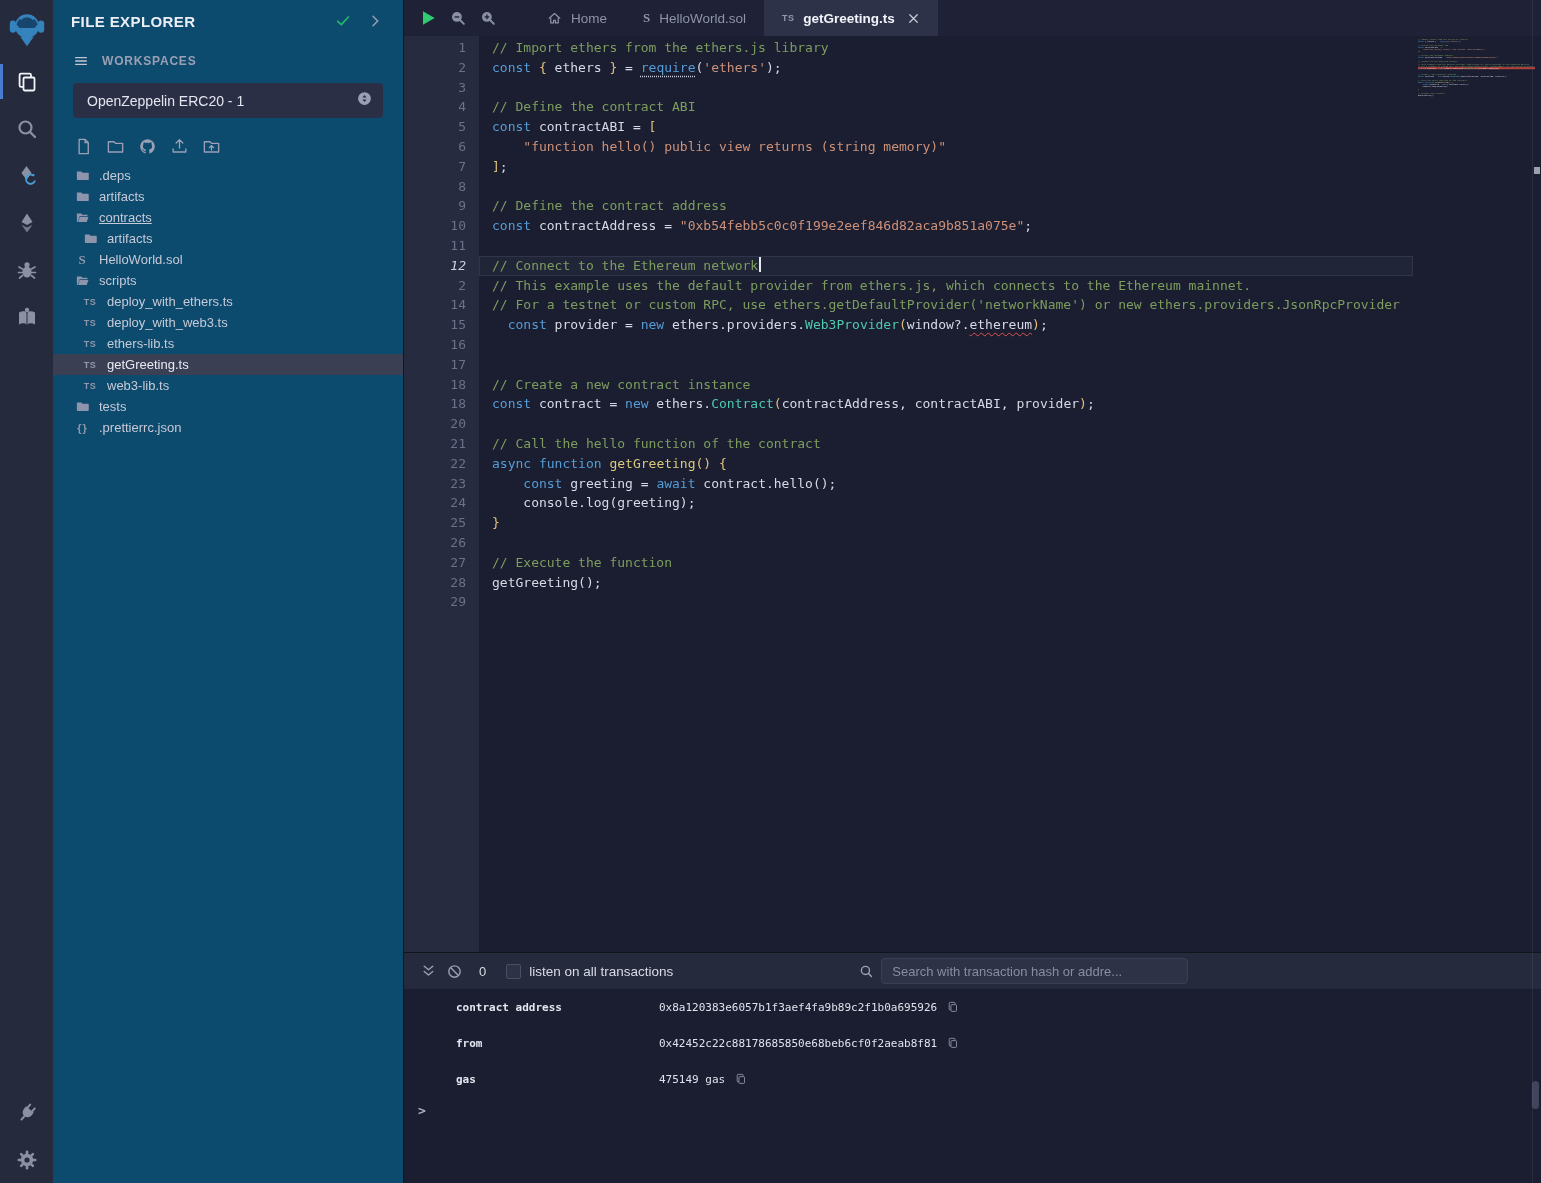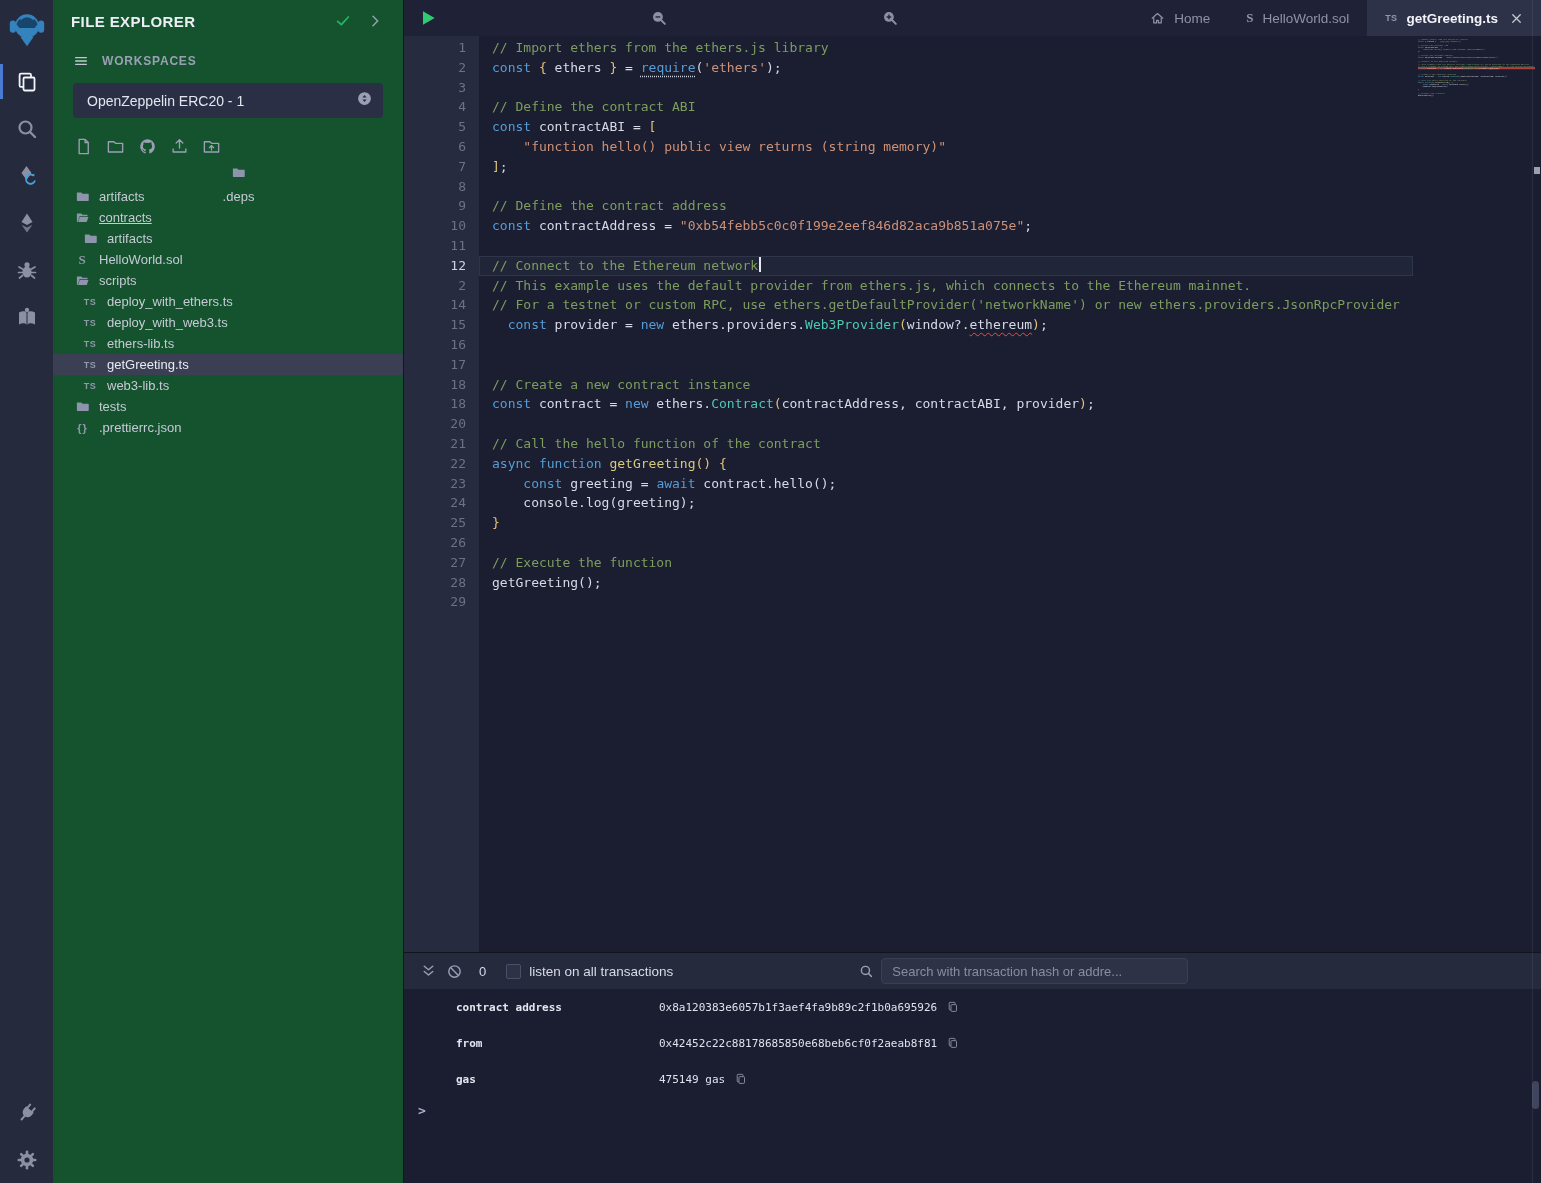--- a/index.html
+++ b/index.html
@@ -10,21 +10,21 @@
   .activity-bar { position:absolute; left:0; top:0; width:53px; height:100%; background:#262a3d; display:flex; flex-direction:column; align-items:center; z-index:5; }
   .ab-item { width:53px; height:47px; display:flex; align-items:center; justify-content:center; color:#8b90a3; position:relative; cursor:pointer; }
   .ab-item svg { width:24px; height:24px; }
   .ab-item.logo { height:58px; }
   .ab-item.logo svg { width:42px; height:42px; }
   .ab-item.active { color:#f2f4fa; }
   .ab-item.active::before { content:''; position:absolute; left:0; top:6px; bottom:6px; width:3px; background:#4a7bd0; }
   .ab-spacer { flex:1; }
 
   
-  .side-panel { position:absolute; left:53px; top:0; width:350px; height:100%; background:#14532d; }
+  .side-panel { position:absolute; left:53px; top:0; width:350px; height:100%; background:#0c4a6e; }
   .panel-header { display:flex; align-items:center; padding:11px 18px 0 18px; }
   .panel-title { font-size:15px; font-weight:700; color:#eceef5; letter-spacing:.4px; flex:1; }
   .hicon { width:20px; height:20px; display:flex; align-items:center; justify-content:center; color:#9aa0b4; margin-left:12px; cursor:pointer; }
   .hicon svg { width:16px; height:16px; }
   .ws-row { display:flex; align-items:center; gap:11px; padding:20px 18px 0 18px; }
   .ws-row .hicon { margin:0; color:#c3c7d4; }
   .ws-label { font-size:12px; font-weight:700; color:#9aa0b4; letter-spacing:.8px; }
   .ws-select { margin:12px 20px 0 20px; height:35px; background:#2b2f45; border-radius:4px; display:flex; align-items:center; padding:0 10px 0 14px; cursor:pointer; }
   .ws-select .ws-name { flex:1; font-size:14px; color:#e3e6ef; }
   .ws-select svg { width:17px; height:17px; }
@@ -35,36 +35,36 @@
   .tree-row { height:21px; display:flex; align-items:center; gap:9px; cursor:pointer; color:#c6cad6; }
   .tree-row.selected { background:#3a3f54; color:#e8eaf2; }
   .ticon { width:16px; display:flex; justify-content:center; color:#8e94ab; flex:none; }
   .ticon svg { width:15px; height:15px; }
   .sglyph { font-weight:700; font-size:13px; color:#9298ab; font-family:"Liberation Serif", serif; }
   .tsglyph { font-weight:700; font-size:9px; letter-spacing:.4px; color:#9298ab; }
   .jsonglyph { font-weight:700; font-size:11px; color:#9298ab; }
 
   
   .main { position:absolute; left:403px; top:0; right:0; bottom:0; border-left:1px solid #14161f; }
-  .tabbar { position:absolute; left:0; right:0; top:0; height:36px; background:#1f2236; display:flex; align-items:center;justify-content:space-between; }
+  .tabbar { position:absolute; left:0; right:0; top:0; height:36px; background:#1f2236; display:flex; align-items:center; }
   .tb-btn { width:30px; height:30px; display:flex; align-items:center; justify-content:center; color:#8b90a3; cursor:pointer; background:none; border:none; }
   .tb-btn svg { width:19px; height:19px; }
   .tb-btn.play { margin-left:9px; }
   .tb-btn.play svg { width:20px; height:20px; }
   .tabs { display:flex; height:36px; margin-left:26px; }
   .tab { display:flex; align-items:center; gap:9px; padding:0 18px; font-size:13.5px; color:#8e93a6; cursor:pointer; }
   .tab svg { width:15px; height:15px; }
   .tab .tab-close { width:14px; height:14px; color:#c6cad6; margin-left:2px; }
   .tab.active { background:#2e3249; color:#f2f4fa; font-weight:700; }
 
   
   .editor { position:absolute; left:0; right:0; top:36px; height:916px; background:#1a1e30; }
   .gutter { position:absolute; left:0; top:0; bottom:0; width:75px; background:#272b40; padding-top:2px; font-family:"DejaVu Sans Mono", monospace; font-size:13px; }
   .ln { height:19.8px; line-height:19.8px; text-align:right; padding-right:13px; color:#6b7189; }
-  .ln.active { color:#cdd2e0; }
+  .ln.active { color:#cdd2e0;font-style:italic; }
   .code { position:absolute; left:75px; right:128px; top:2px; font-family:"DejaVu Sans Mono", monospace; font-size:13px; line-height:19.8px; white-space:pre; overflow:hidden; }
   .cl { height:19.8px; padding-left:13px; }
   .cl.active-line { background:rgba(160,170,200,.055); box-shadow:inset 0 0 0 1px rgba(160,170,200,.12); }
   .tk-c { color:#7d9d5e; }
   .tk-k { color:#569cd6; }
   .tk-s { color:#ce9178; }
   .tk-p { color:#e5c07b; }
   .tk-w { color:#d6dae6; }
   .tk-t { color:#4ec9b0; }
   .tk-f { color:#d9c97c; }
@@ -230,21 +230,21 @@
             <path d="M4 14.5v4.5h16v-4.5" fill="none" stroke="currentColor" stroke-width="1.7" stroke-linejoin="round"></path>
             <path d="M12 3.5V14M7.8 7.5L12 3.3l4.2 4.2" fill="none" stroke="currentColor" stroke-width="1.7" stroke-linecap="round" stroke-linejoin="round"></path>
           </svg></span>
         <span class="tbicon"><svg viewBox="0 0 24 24">
             <path d="M3 6h7l2 2h9v11H3z" fill="none" stroke="currentColor" stroke-width="1.7" stroke-linejoin="round"></path>
             <path d="M12 16.5V11M9.3 13.5L12 10.8l2.7 2.7" fill="none" stroke="currentColor" stroke-width="1.6" stroke-linecap="round" stroke-linejoin="round"></path>
           </svg></span>
       </div>
 
     <div class="file-tree">
-        <div class="tree-row" style="padding-left: 21px; flex-direction: column;">
+        <div class="tree-row" style="padding-left: 21px;">
           <span class="ticon">
             <svg viewBox="0 0 24 24">
               <path d="M3 5.5h7l2 2.2h9a1 1 0 0 1 1 1V18a1 1 0 0 1-1 1H4a1 1 0 0 1-1-1z" fill="currentColor"></path>
             </svg>
           </span>
           <span>.deps</span>
         </div>
         <div class="tree-row" style="padding-left: 21px;">
           <span class="ticon">
             <svg viewBox="0 0 24 24">

